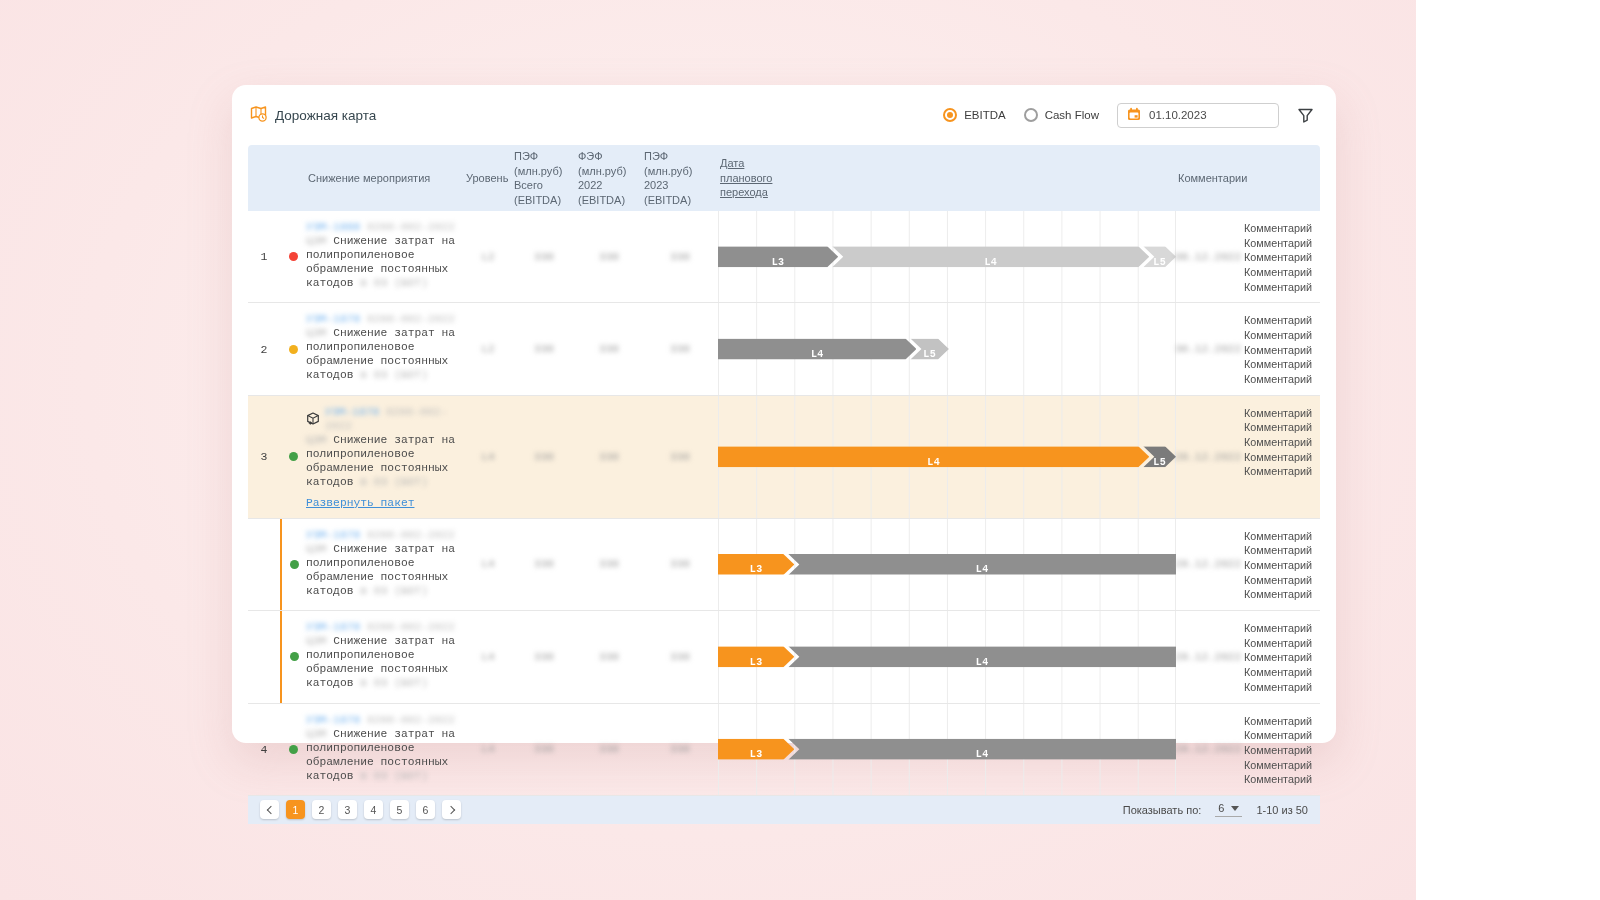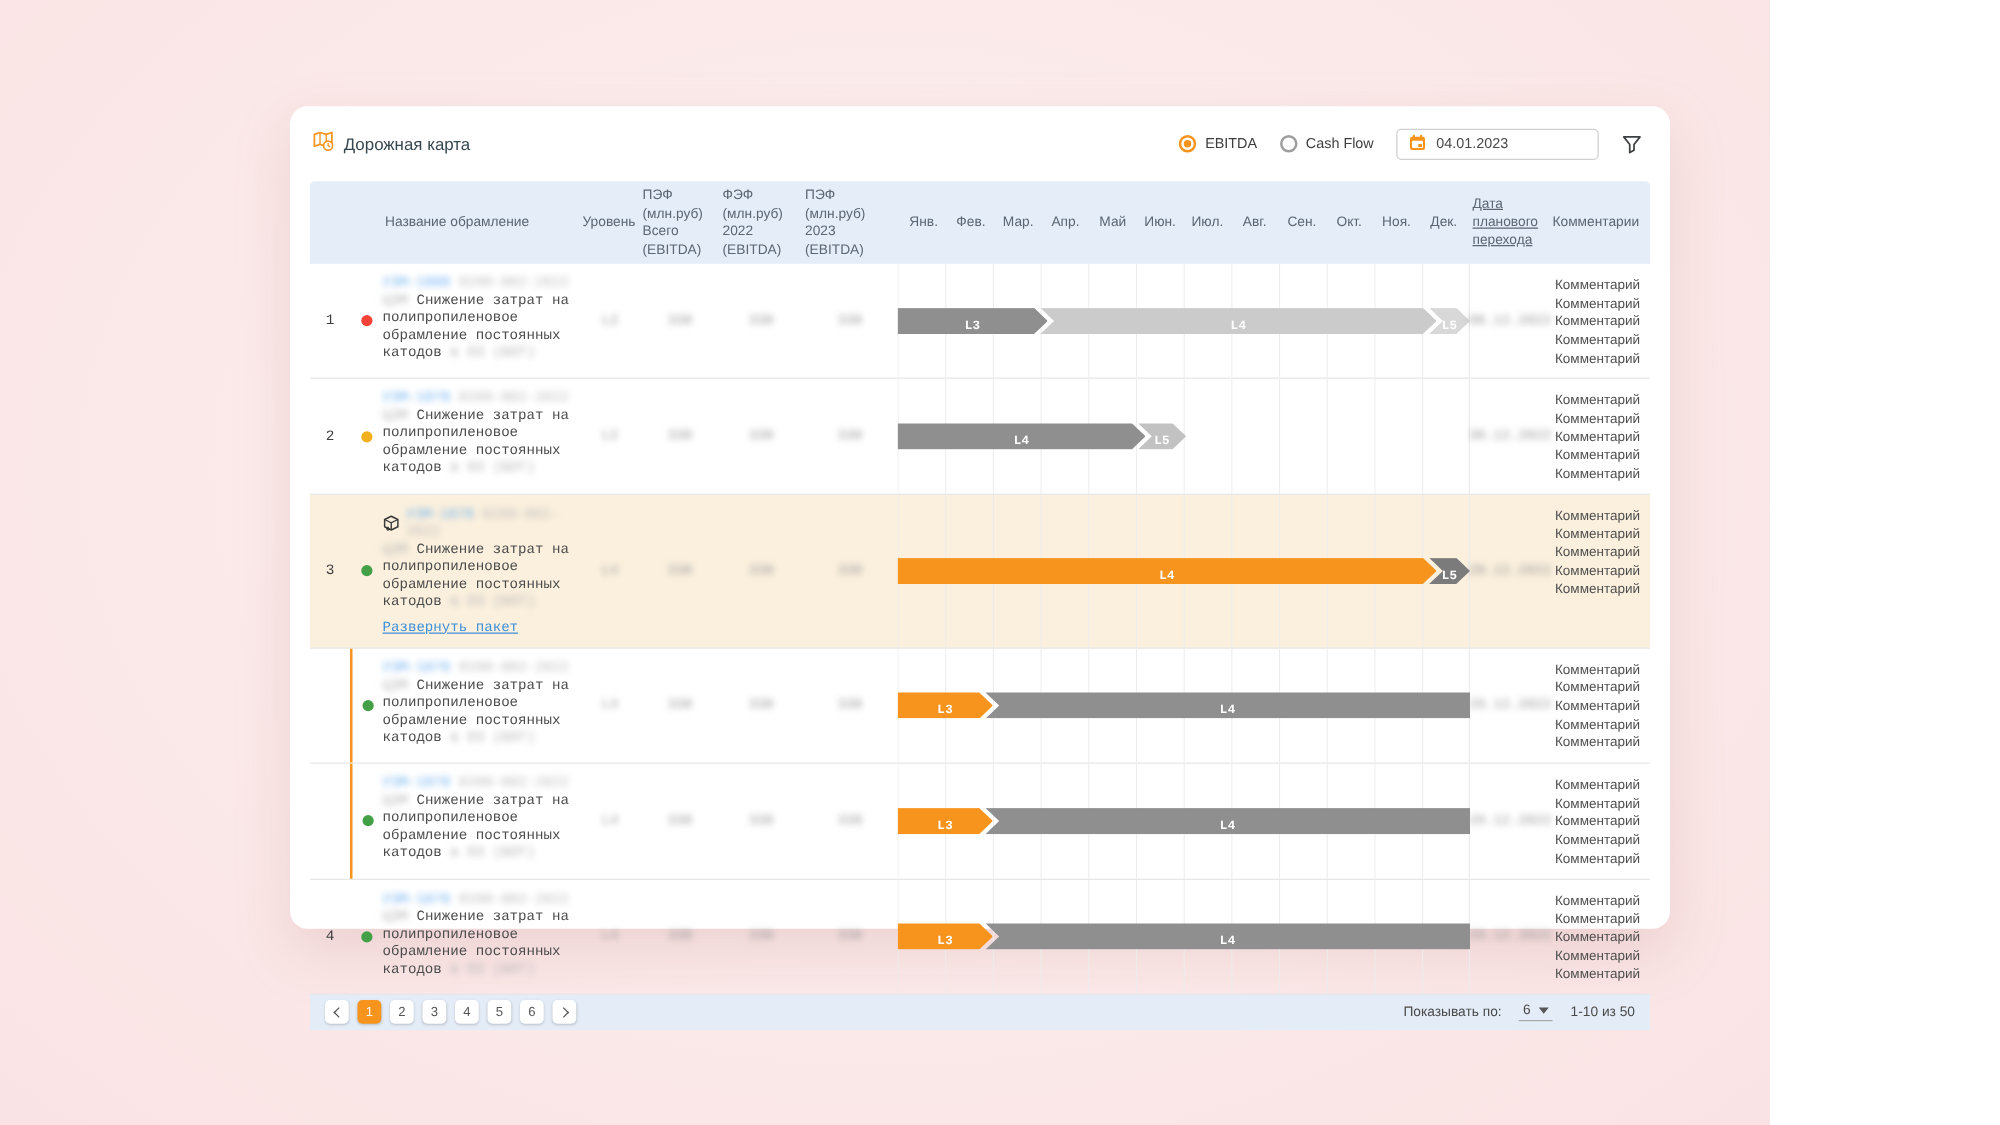--- a/index.html
+++ b/index.html
@@ -113,59 +113,45 @@
         <div class="date-box">
           <span class="cal">
             <svg width="14" height="14" viewBox="0 0 14 14">
               <rect x="1" y="2.4" width="12" height="10.6" rx="1.6" fill="#F7941E"></rect>
               <rect x="2.6" y="5.6" width="8.8" height="5.8" rx="0.8" fill="#fff"></rect>
               <rect x="7.6" y="8.2" width="3" height="2.4" fill="#F7941E"></rect>
               <rect x="3.2" y="0.8" width="1.8" height="3" rx="0.9" fill="#F7941E"></rect>
               <rect x="9" y="0.8" width="1.8" height="3" rx="0.9" fill="#F7941E"></rect>
             </svg>
           </span>
-          <span>04.01.2023</span>
+          <span>01.10.2023</span>
         </div>
         <span class="filter-btn">
           <svg width="17" height="17" viewBox="0 0 17 17" fill="none">
             <path d="M2 2.5 H15 L10.2 8.6 V13.2 L6.8 15 V8.6 Z" stroke="#3c4043" stroke-width="1.4" stroke-linejoin="round"></path>
           </svg>
         </span>
       </div>
     </div>
 
     <div class="table">
       <div class="thead grid-cols">
         <div class="th"></div>
         <div class="th"></div>
-        <div class="th">Название обрамление</div>
+        <div class="th">Снижение мероприятия</div>
         <div class="th">Уровень</div>
         <div class="th th-pre">ПЭФ (млн.руб)
 Всего
 (EBITDA)</div>
         <div class="th th-pre">ФЭФ (млн.руб)
 2022
 (EBITDA)</div>
         <div class="th th-pre">ПЭФ (млн.руб)
 2023
 (EBITDA)</div>
-        <div class="th th-months" id="months-header">
-            <span>Янв.</span>
-            <span>Фев.</span>
-            <span>Мар.</span>
-            <span>Апр.</span>
-            <span>Май</span>
-            <span>Июн.</span>
-            <span>Июл.</span>
-            <span>Авг.</span>
-            <span>Сен.</span>
-            <span>Окт.</span>
-            <span>Ноя.</span>
-            <span>Дек.</span>
-          </div>
         <div class="th th-pre th-date">Дата
 планового
 перехода</div>
         <div class="th">Комментарии</div>
       </div>
 
       <div id="rows">
   <div class="row grid-cols">
     <div class="cell c-num">
               <span>1</span>

